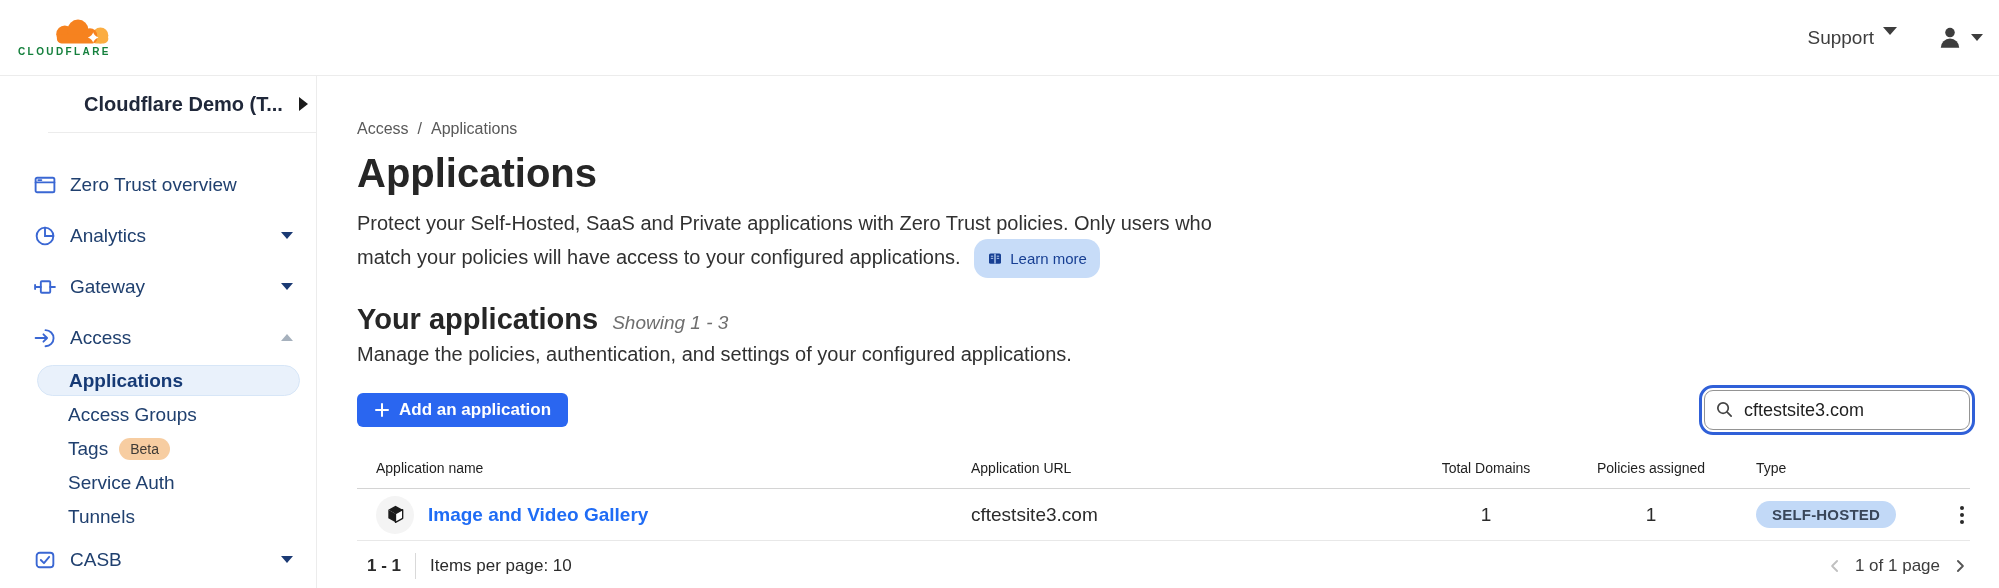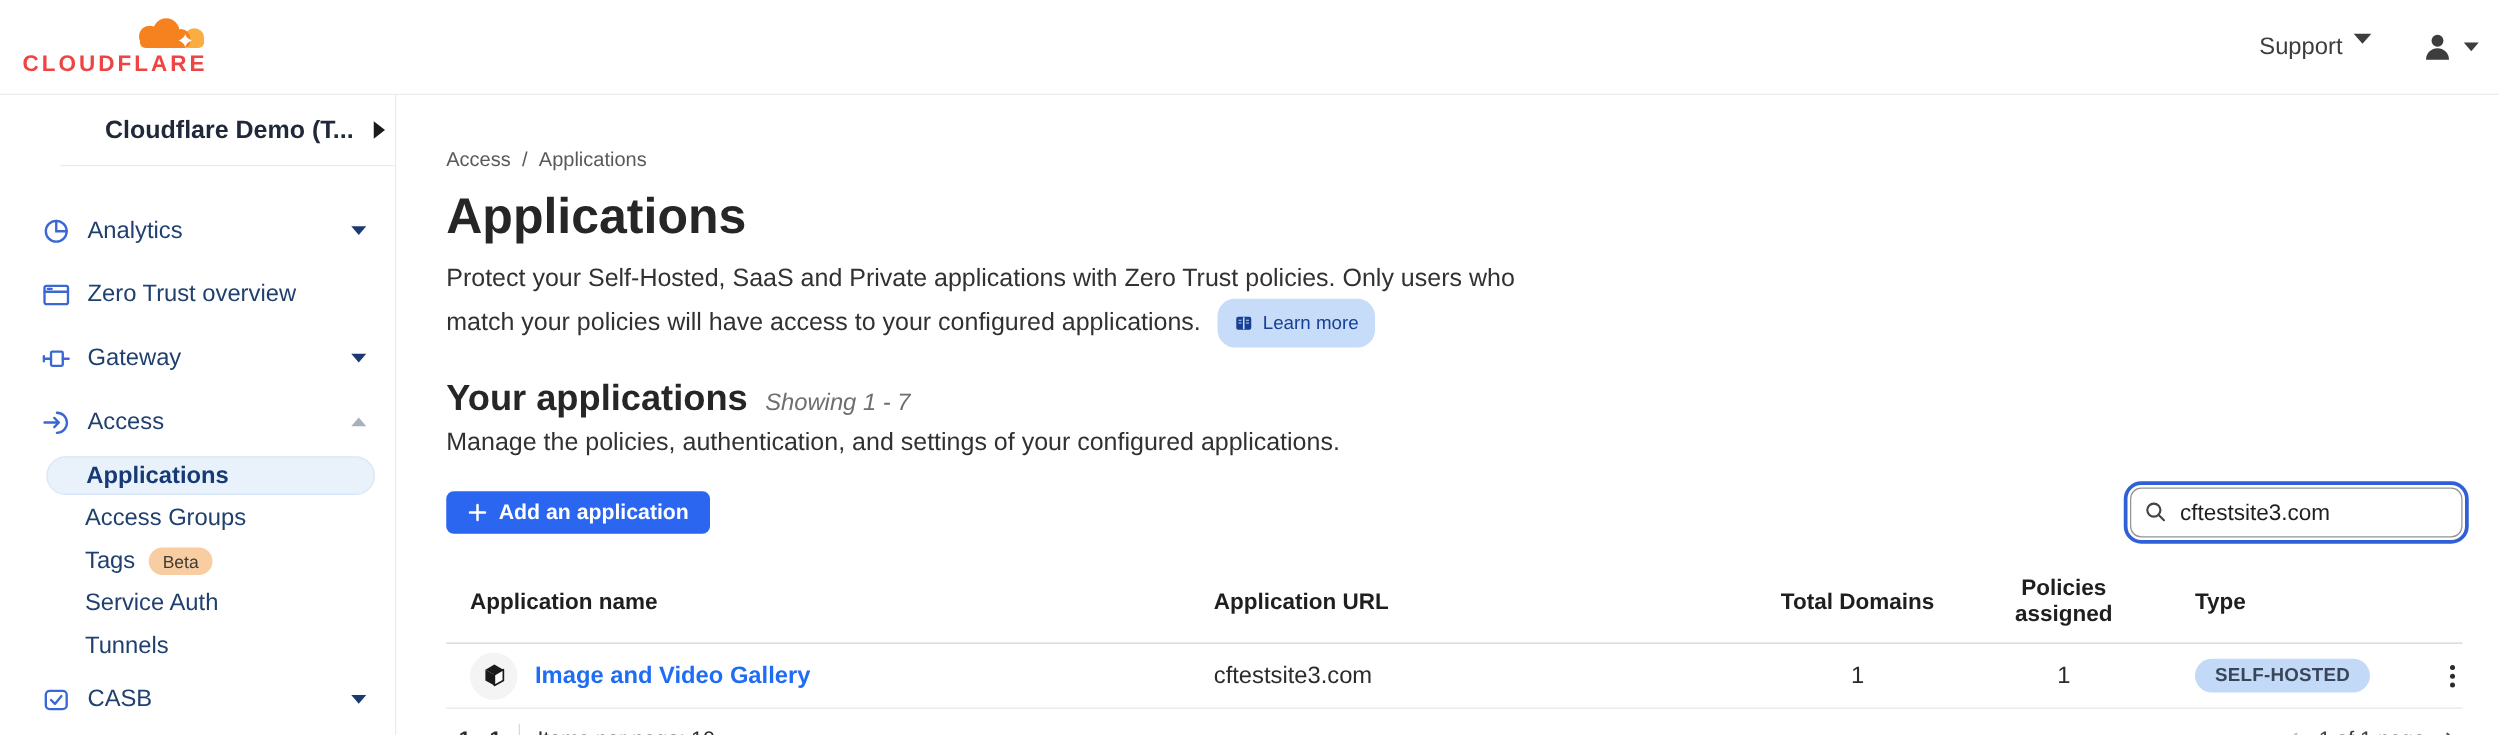--- a/index.html
+++ b/index.html
@@ -14,21 +14,21 @@
   }
   *{margin:0;padding:0;box-sizing:border-box;}
   html,body{width:1999px;height:588px;overflow:hidden;background:#fff;
     font-family:"Liberation Sans", sans-serif; color:var(--text-primary);}
   .app{width:1999px;height:588px;display:flex;flex-direction:column;}
 
   
   .top-header{height:76px;flex:0 0 76px;display:flex;align-items:center;
     justify-content:space-between;padding:0 16px 0 18px;border-bottom:1px solid #ececec;}
   .logo{display:flex;flex-direction:column;align-items:flex-end;cursor:pointer;}
-  .logo-text{font-size:18px;font-weight:800;letter-spacing:2.4px;color:#ef4444;margin-top:1px;}
+  .logo-text{font-size:10px;font-weight:800;letter-spacing:2.4px;color:#15803d;margin-top:1px;}
   .header-right{display:flex;align-items:center;gap:40px;}
   .support{display:flex;align-items:flex-start;gap:9px;font-size:19px;color:#3d3d3d;cursor:pointer;}
   .user-menu{display:flex;align-items:center;gap:8px;cursor:pointer;}
   .caret-down{width:0;height:0;border-left:7px solid transparent;border-right:7px solid transparent;
     border-top:8px solid #3d3d3d;}
   .caret-down.small{border-left-width:6px;border-right-width:6px;border-top-width:7px;}
 
   
   .shell{flex:1;display:flex;min-height:0;}
 
@@ -76,21 +76,21 @@
   .search-input{width:266px;height:40px;border:1px solid #949494;border-radius:9px;
     padding:0 10px 0 39px;font-size:18px;color:#1f1f1f;outline:3px solid var(--focus);
     outline-offset:2px;font-family:"Liberation Sans", sans-serif;}
   .search-icon{position:absolute;left:11px;top:10px;}
 
   
   .table{margin-top:24px;}
   .trow{display:grid;grid-template-columns:595px 420px 190px 140px 1fr 30px;
     align-items:center;padding-left:19px;}
   .thead{padding-top:4px;padding-bottom:12px;border-bottom:1px solid var(--border-dark);
-    font-size:18px;font-weight:700;color:#1f1f1f;}
+    font-size:14px;font-weight:400;color:#1f1f1f;}
   .tbody-row{height:52px;border-bottom:1px solid var(--border);font-size:19px;}
   .c-center{text-align:center;}
   .c-type{padding-left:35px;}
   .name-cell{display:flex;align-items:center;gap:14px;}
   .app-avatar{width:38px;height:38px;border-radius:50%;background:#f4f4f4;
     display:flex;align-items:center;justify-content:center;}
   .app-link{color:#1f6cf5;font-weight:700;cursor:pointer;}
   .type-badge{display:inline-block;background:var(--type-badge-bg);color:var(--type-badge-text);
     font-size:15px;font-weight:700;letter-spacing:.2px;padding:5px 16px;border-radius:14px;}
   .kebab{display:flex;flex-direction:column;gap:3px;align-items:center;cursor:pointer;
@@ -145,33 +145,33 @@
         <svg width="25" height="25" viewBox="0 0 24 24" fill="none" stroke="#2e68e8" stroke-width="2.2" stroke-linecap="round" stroke-linejoin="round">
           <path d="M11 5 l-7 7 7 7 M4 12 h17"></path>
         </svg>
         <span class="account-name">Cloudflare Demo (T...</span>
         <span class="expand-tri"></span>
       </div>
 
       <nav class="nav">
         <div class="nav-item">
           <svg width="24" height="24" viewBox="0 0 23 23" fill="none" stroke="#3a67d3" stroke-width="1.8" stroke-linecap="round">
+            <rect x="2.5" y="4.5" width="18" height="14" rx="1.5"></rect>
+            <path d="M2.5 9 h18 M5 6.8 h3"></path>
+          </svg>
+          <span>Zero Trust overview</span>
+        </div>
+
+        <div class="nav-item">
+          <svg width="24" height="24" viewBox="0 0 23 23" fill="none" stroke="#3a67d3" stroke-width="1.8" stroke-linecap="round">
             <circle cx="11.5" cy="11.5" r="8"></circle>
             <path d="M11.5 3.5 V11.5 H19.5"></path>
           </svg>
           <span>Analytics</span>
           <span class="nav-caret-down"></span>
-        </div>
-
-        <div class="nav-item">
-          <svg width="24" height="24" viewBox="0 0 23 23" fill="none" stroke="#3a67d3" stroke-width="1.8" stroke-linecap="round">
-            <rect x="2.5" y="4.5" width="18" height="14" rx="1.5"></rect>
-            <path d="M2.5 9 h18 M5 6.8 h3"></path>
-          </svg>
-          <span>Zero Trust overview</span>
         </div>
 
         <div class="nav-item">
           <svg width="24" height="24" viewBox="0 0 23 23" fill="none" stroke="#3a67d3" stroke-width="1.8" stroke-linecap="round">
             <rect x="7.5" y="6" width="9" height="11" rx="1"></rect>
             <path d="M2 11.5 h5.5 M16.5 11.5 h4.5 M2 9.5 v4"></path>
           </svg>
           <span>Gateway</span>
           <span class="nav-caret-down"></span>
         </div>
@@ -231,21 +231,21 @@
             <rect x="2.5" y="3" width="15" height="13" rx="2" fill="#173f93"></rect>
             <line x1="10" y1="3.5" x2="10" y2="15.5" stroke="#c7dcf8" stroke-width="1.6"></line>
             <path d="M4.8 6.5 h3 M12.2 6.5 h3 M4.8 9.2 h3 M12.2 9.2 h3" stroke="#c7dcf8" stroke-width="1.1"></path>
           </svg>
           <span>Learn more</span>
         </span>
       </p>
 
       <div class="section-head">
         <h2 class="section-title">Your applications</h2>
-        <span class="showing">Showing 1 - 7</span>
+        <span class="showing">Showing 1 - 3</span>
       </div>
       <p class="section-sub">Manage the policies, authentication, and settings of your configured applications.</p>
 
       <div class="toolbar">
         <button class="add-btn">
           <svg width="16" height="16" viewBox="0 0 16 16" fill="none" stroke="#fff" stroke-width="2" stroke-linecap="round">
             <path d="M8 2 v12 M2 8 h12"></path>
           </svg>
           <span>Add an application</span>
         </button>

